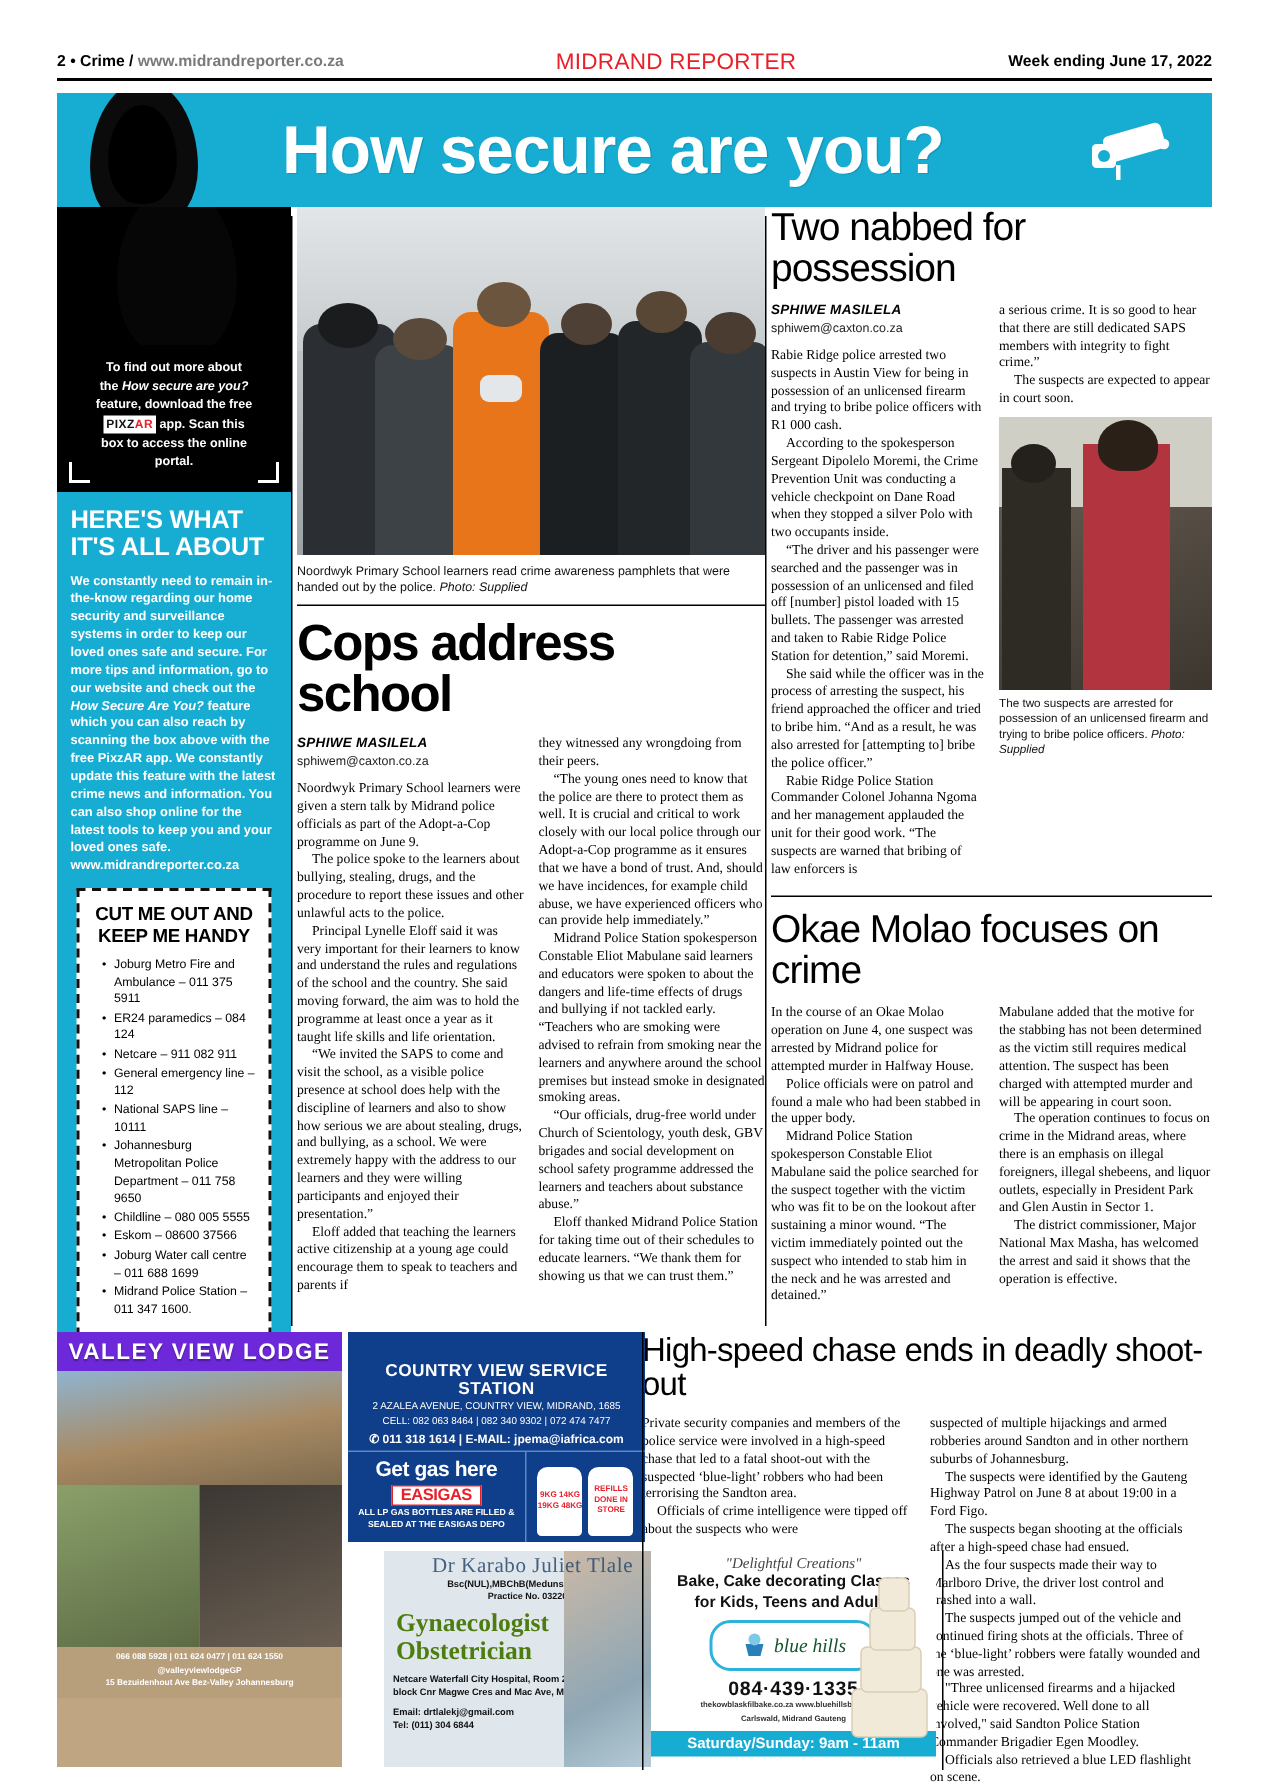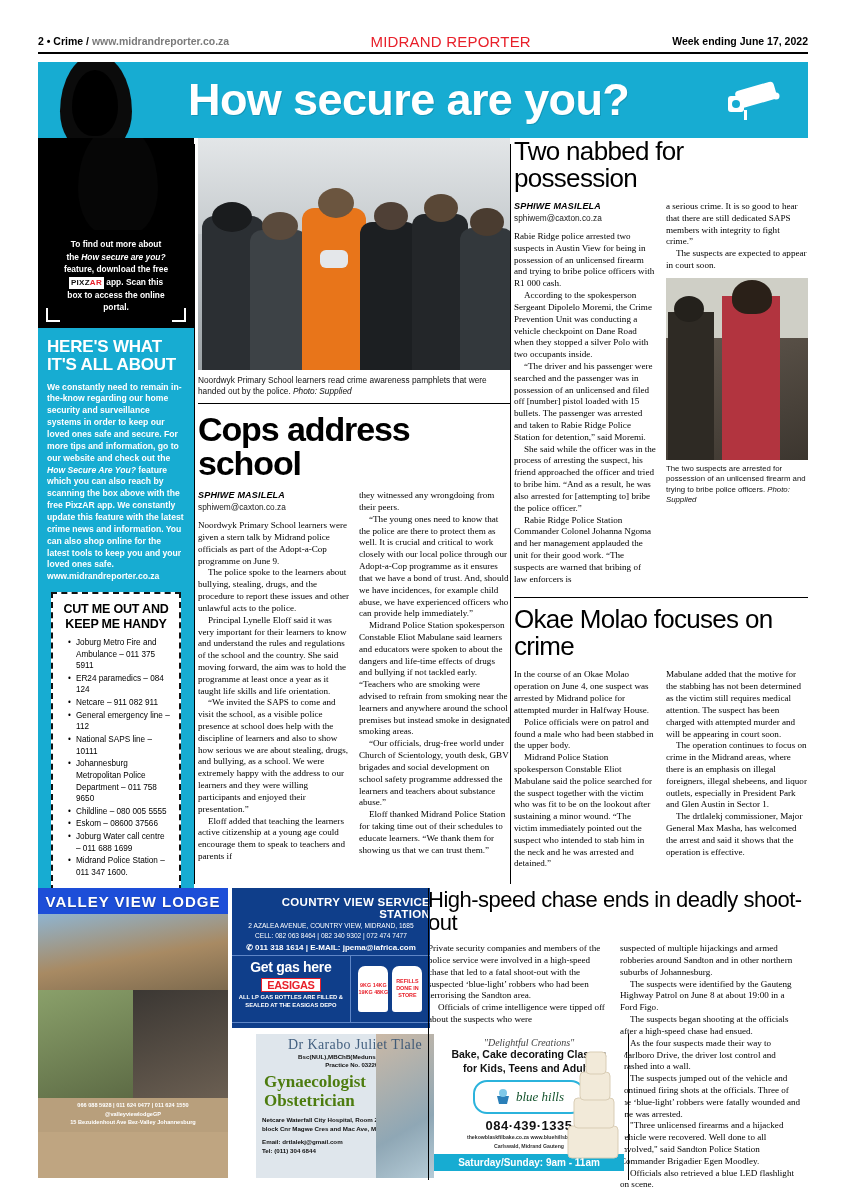--- a/index.html
+++ b/index.html
@@ -165,21 +165,21 @@
   }
   .b-cols { display:flex; gap:10px; }
   .b-col { width:182px; }
 
   
   .ad { position:absolute; overflow:hidden; }
 
   
   #ad-valley { left:38px; top:888px; width:190px; height:290px; background:#bfa581; }
   .vv-title {
-    height:26px; background:#1d4ed8; color:#fff;
+    height:26px; background:#6d28d9; color:#fff;
     font-family:"Liberation Sans", sans-serif; font-weight:bold; font-size:15px;
     display:flex; align-items:center; justify-content:center; letter-spacing:1px;
     text-shadow:0 1px 1px rgba(0,0,0,.3);
   }
   .vv-photo { height:76px; background:linear-gradient(170deg,#8fb4d0,#a88a63 55%,#7d6a4e); position:relative; }
   .vv-price {
     height:28px; background:#b89f7c; color:#fff; text-align:center;
     font-family:"Liberation Sans", sans-serif; font-weight:bold; font-size:16px;
     line-height:28px; letter-spacing:-.2px;
   }
@@ -188,21 +188,21 @@
   .vv-sq2 { flex:1; background:linear-gradient(160deg,#3b3733,#6b5f52); }
   .vv-foot {
     background:#b89f7c; color:#fff; padding:3px 4px 5px 4px; text-align:center;
     font-family:"Liberation Sans", sans-serif; font-size:5.6px; font-weight:bold;
     line-height:1.55;
   }
 
   
   #ad-country { left:232px; top:888px; width:198px; height:140px; background:#0f3e8a; color:#fff;
     font-family:"Liberation Sans", sans-serif; }
-  .cv-name { text-align:right; font-size:11.5px; font-weight:bold; padding:8px 0 1px 0; letter-spacing:.3px; }
+  .cv-name { text-align:center; font-size:11.5px; font-weight:bold; padding:20px 0 1px 0; letter-spacing:.3px; }
   .cv-addr { text-align:center; font-size:6.6px; line-height:1.5; padding:0 4px; }
   .cv-tel { text-align:center; font-size:8px; font-weight:bold; padding:2px 0 3px 0; }
   .cv-mid { display:flex; border-top:1px solid #5f86c6; border-bottom:1px solid #5f86c6; height:68px; }
   .cv-left { width:60%; padding:3px 4px; text-align:center; border-right:1px solid #5f86c6; }
   .cv-get { font-size:14px; font-weight:bold; letter-spacing:-.3px; }
   .easigas {
     display:inline-block; background:#fff; color:#e8202a; border:1.5px solid #e8202a;
     font-size:11px; font-weight:bold; padding:0 5px; margin:2px 0 2px 0; letter-spacing:-.3px;
   }
   .cv-small { font-size:5.8px; font-weight:bold; line-height:1.35; }
@@ -418,21 +418,21 @@
         <div class="bodytext">
           <p>In the course of an Okae Molao operation on June 4, one suspect was arrested by Midrand police for attempted murder in Halfway House.</p>
           <p>Police officials were on patrol and found a male who had been stabbed in the upper body.</p>
           <p>Midrand Police Station spokesperson Constable Eliot Mabulane said the police searched for the suspect together with the victim who was fit to be on the lookout after sustaining a minor wound. “The victim immediately pointed out the suspect who intended to stab him in the neck and he was arrested and detained.”</p>
         </div>
       </div>
       <div class="r-col">
         <div class="bodytext">
           <p>Mabulane added that the motive for the stabbing has not been determined as the victim still requires medical attention. The suspect has been charged with attempted murder and will be appearing in court soon.</p>
           <p>The operation continues to focus on crime in the Midrand areas, where there is an emphasis on illegal foreigners, illegal shebeens, and liquor outlets, especially in President Park and Glen Austin in Sector 1.</p>
-          <p>The drtlalekj commissioner, Major General Max Masha, has welcomed the arrest and said it shows that the operation is effective.</p>
+          <p>The district commissioner, Major National Max Masha, has welcomed the arrest and said it shows that the operation is effective.</p>
         </div>
       </div>
     </div>
   </div>
 
   <div class="bottom-art">
     <div class="headline-b">High-speed chase ends in deadly shoot-out</div>
     <div class="b-cols">
       <div class="b-col">
         <div class="bodytext">

